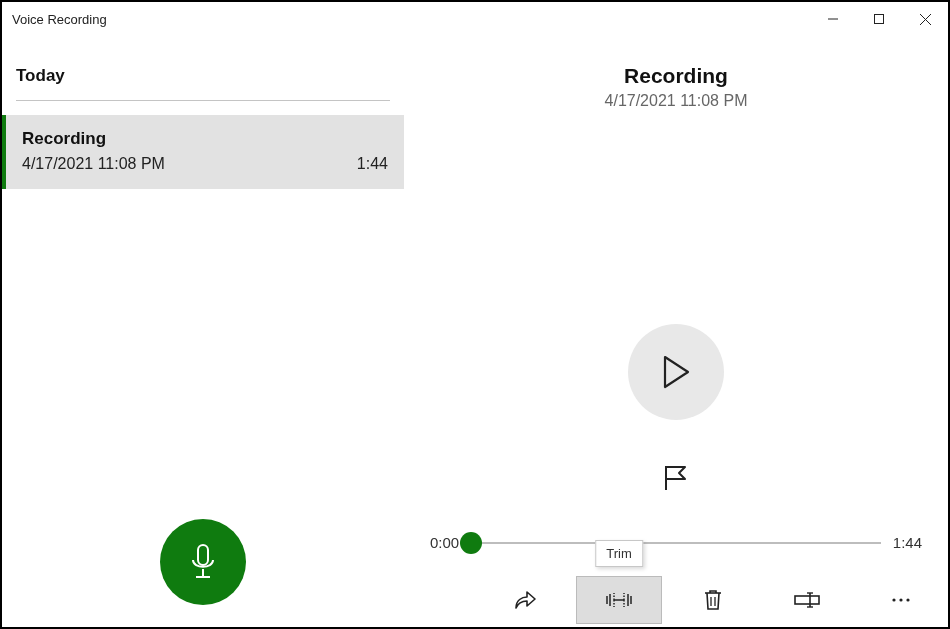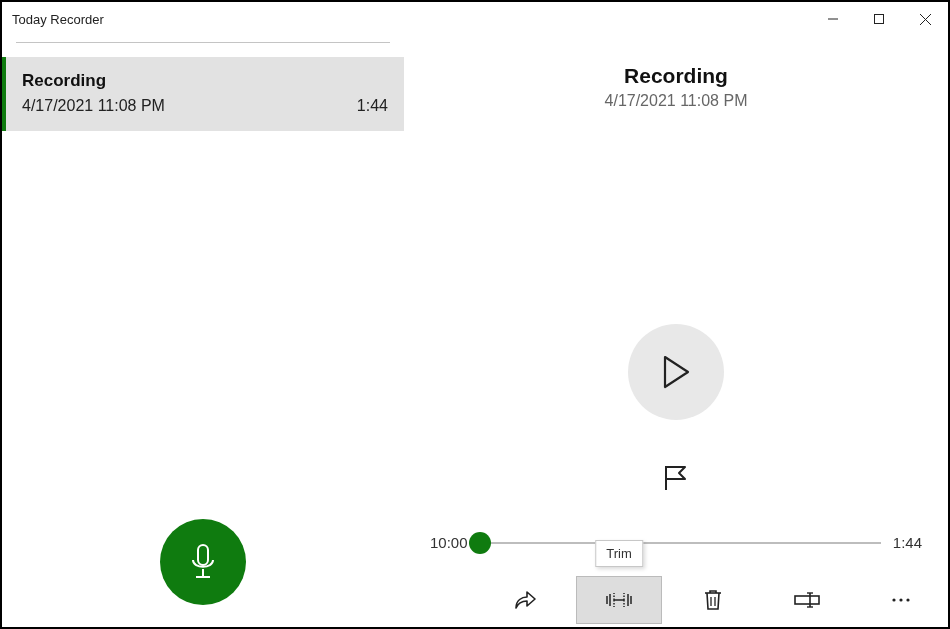--- a/index.html
+++ b/index.html
@@ -33,21 +33,21 @@
     .bottom-bar { position: absolute; bottom: 0; left: 0; right: 0; height: 54px; display: flex; justify-content: flex-end; align-items: center; gap: 8px; padding-right: 4px; }
     .bb-btn { width: 86px; height: 48px; display: flex; align-items: center; justify-content: center; position: relative; }
     .bb-btn.trim { background: #ddd; border: 1px solid #bbb; }
     .tooltip { position: absolute; bottom: 56px; left: 50%; transform: translateX(-50%); background: #fff; border: 1px solid #c7c7c7; padding: 5px 10px; font-size: 13px; color: #333; box-shadow: 2px 2px 4px rgba(0,0,0,0.15); white-space: nowrap; }
     svg { display: block; }
   </style>
 </head>
 <body>
 
 <div class="titlebar">
-  <span class="app-title">Today Recorder</span>
+  <span class="app-title">Voice Recording</span>
   <div class="win-controls">
     <div class="win-btn">
       <svg width="12" height="12" viewBox="0 0 12 12">
           <line x1="1" y1="6" x2="11" y2="6" stroke="#222" stroke-width="1"></line>
         </svg>
     </div>
     <div class="win-btn">
       <svg width="12" height="12" viewBox="0 0 12 12">
           <rect x="1.5" y="1.5" width="9" height="9" fill="none" stroke="#222" stroke-width="1"></rect>
         </svg>
@@ -56,20 +56,23 @@
       <svg width="13" height="13" viewBox="0 0 13 13">
           <line x1="1" y1="1" x2="12" y2="12" stroke="#222" stroke-width="1"></line>
           <line x1="12" y1="1" x2="1" y2="12" stroke="#222" stroke-width="1"></line>
         </svg>
     </div>
   </div>
 </div>
 
 <div class="content">
   <div class="sidebar">
+    <div class="section-header">
+      <div class="section-title">Today</div>
+    </div>
     <hr class="hr">
     <div class="rec-item">
       <div class="rec-name">Recording</div>
       <div class="rec-meta">
         <span class="rec-date">4/17/2021 11:08 PM</span>
         <span class="rec-dur">1:44</span>
       </div>
     </div>
     <div class="mic-holder">
       <div class="mic-btn">
@@ -96,21 +99,21 @@
     </div>
 
     <div class="flag-btn">
       <svg width="30" height="28" viewBox="0 0 30 28">
         <line x1="5" y1="2" x2="5" y2="26" stroke="#222" stroke-width="2"></line>
         <path d="M5 3 L24 3 L18 9 L24 15 L5 15 Z" fill="none" stroke="#222" stroke-width="2" stroke-linejoin="round"></path>
       </svg>
     </div>
 
     <div class="seek-row">
-      <span class="time-label">10:00</span>
+      <span class="time-label">0:00</span>
       <div class="track">
         <div class="thumb"></div>
       </div>
       <span class="time-label">1:44</span>
     </div>
 
     <div class="bottom-bar">
       <div class="bb-btn">
         <svg width="22" height="20" viewBox="0 0 22 20">
           <path d="M2 18 C2 10 8 7 13 7 L13 2 L21 9 L13 16 L13 11 C8 11 4 13 2 18 Z" fill="none" stroke="#222" stroke-width="1.6" stroke-linejoin="round"></path>

